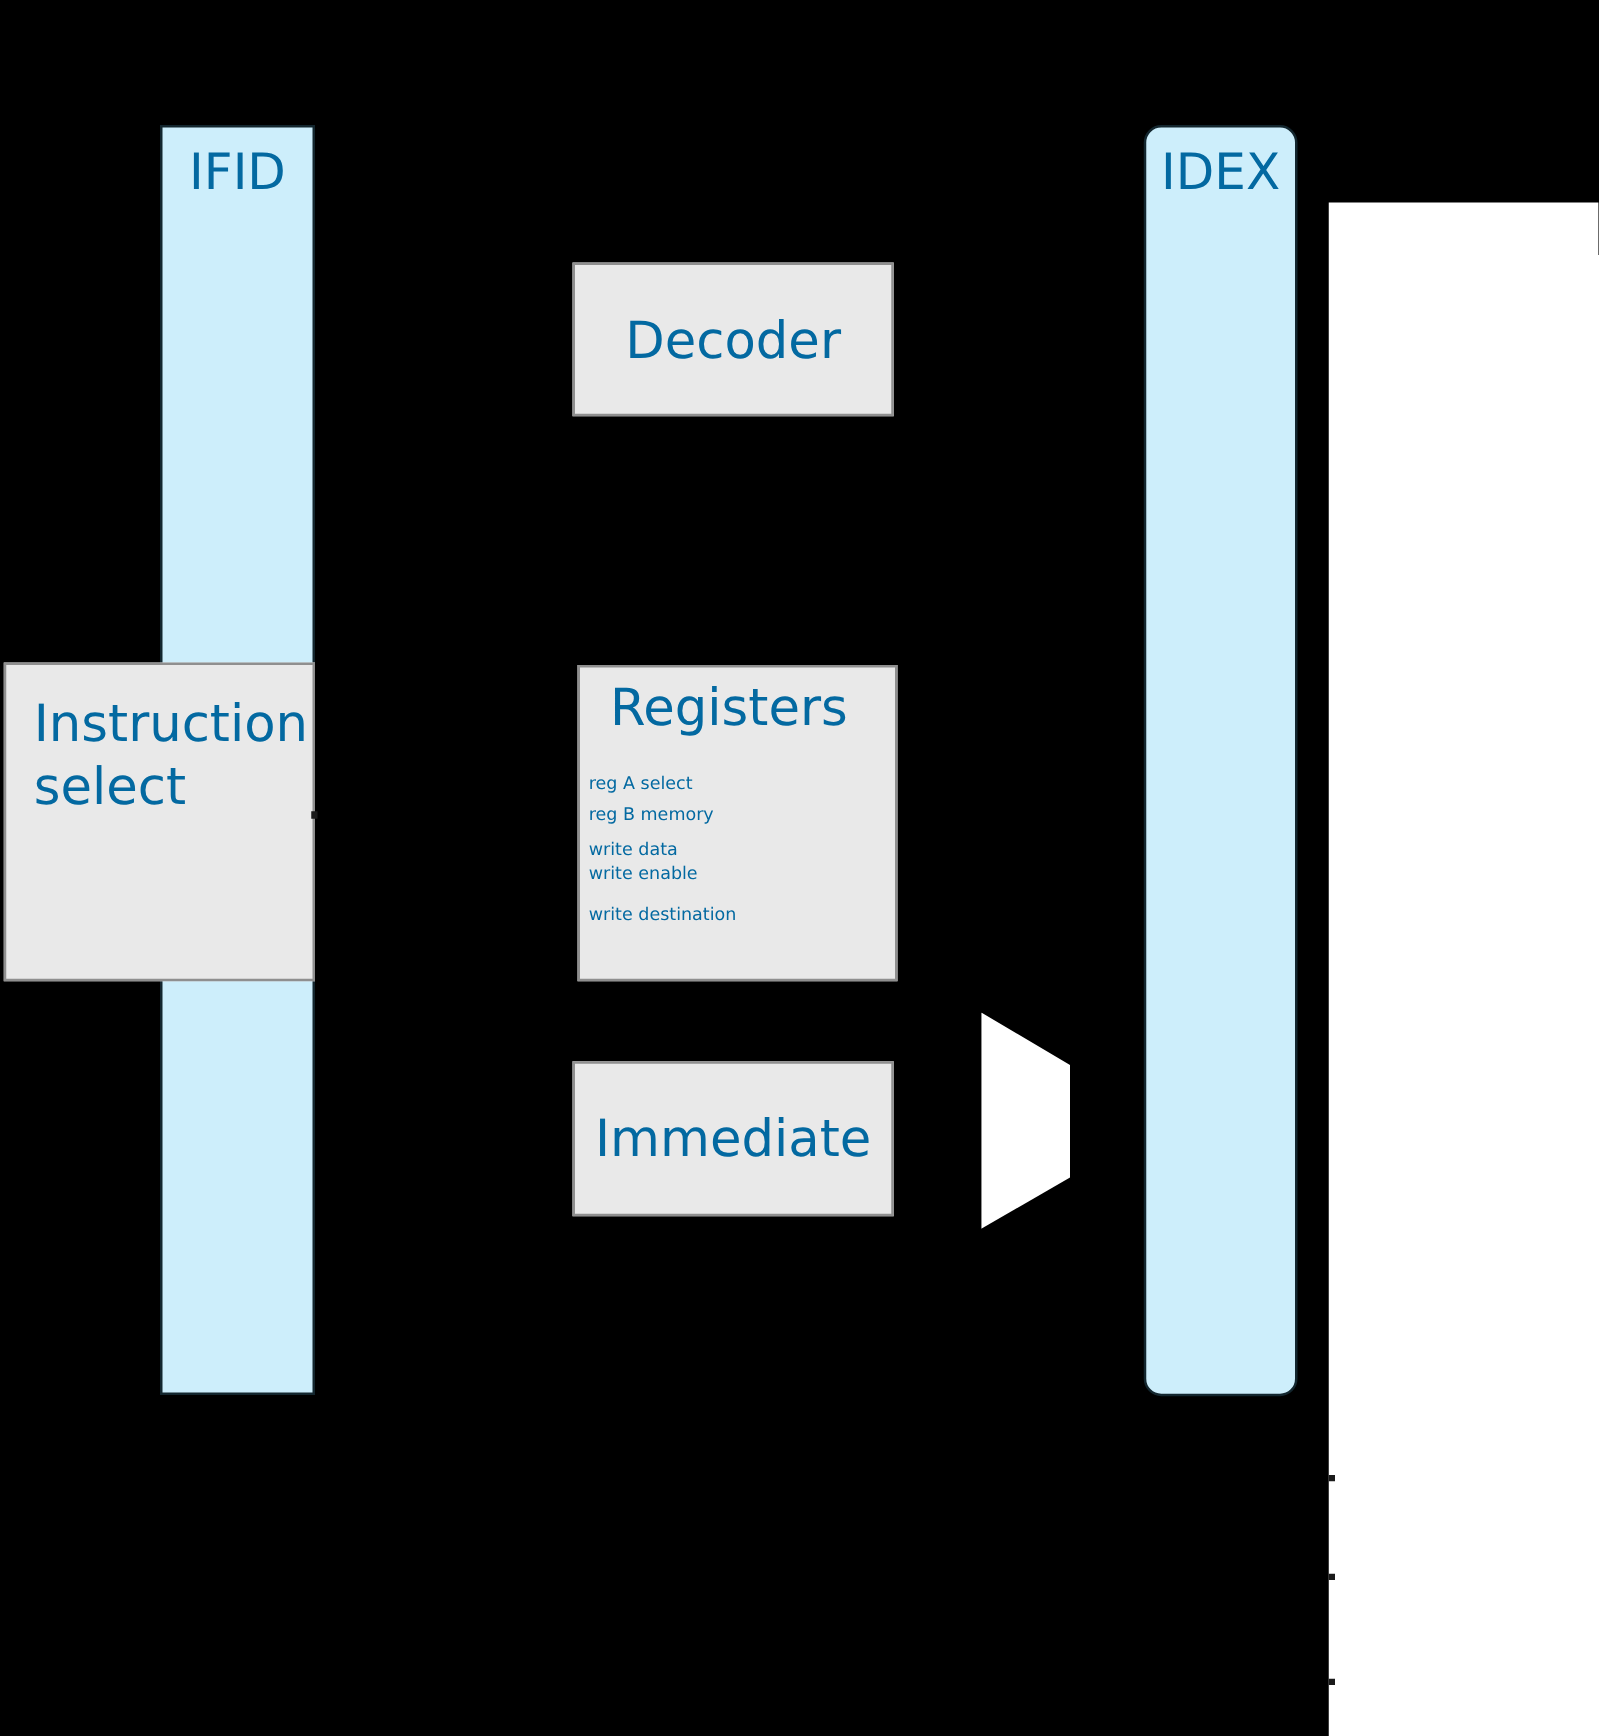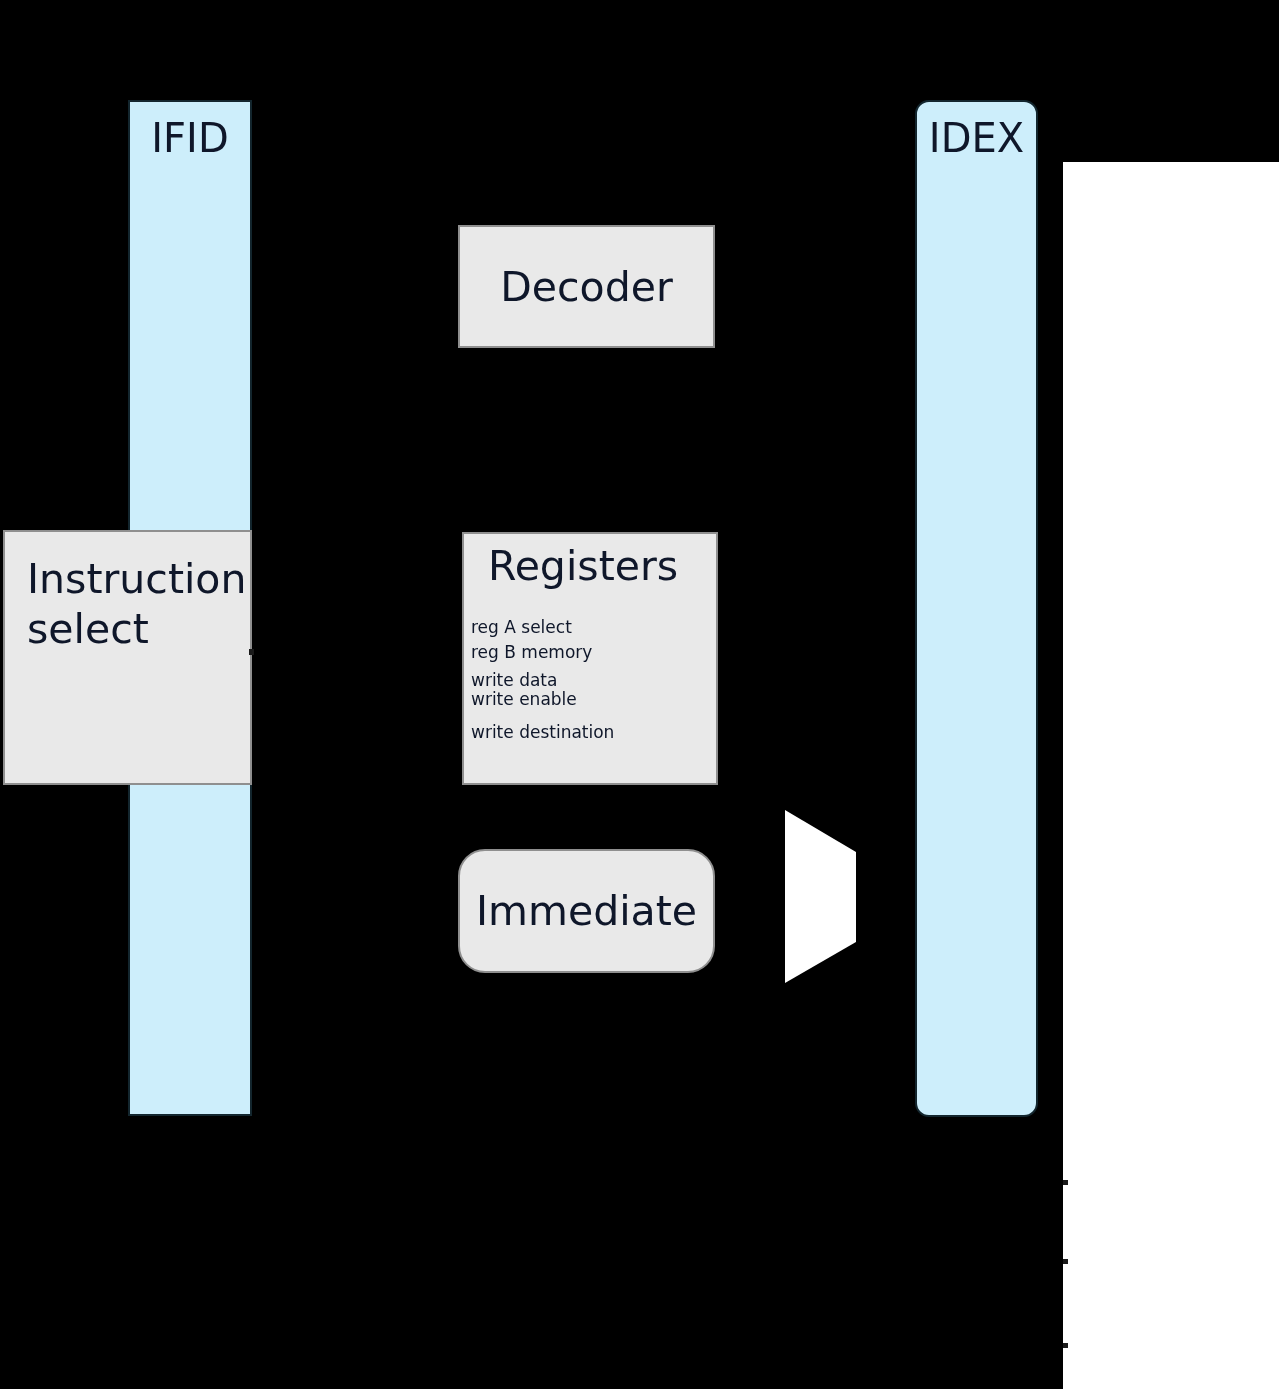--- a/index.html
+++ b/index.html
@@ -34,68 +34,68 @@
     align-items: center;
     justify-content: center;
   }
   .im-lines { padding: 22px 0 0 22px; line-height: 50px; }
   .reg-title {
     position: absolute; left: 24px; top: 8px;
     font-size: 41px; white-space: nowrap;
   }
   .port {
     position: absolute; left: 7px;
-    font-size: 17px; line-height: 22px; white-space: nowrap; text-align: right;
+    font-size: 14px; line-height: 22px; white-space: nowrap; text-align: right;
   }
   .mux-svg { position: absolute; z-index: 2; display: block; }
   .side-panel {
     position: absolute;
     background: var(--panel-fill, #ffffff);
     z-index: 3;
   }
   .wire-stub {
     position: absolute;
     background: #1a1a1a;
     z-index: 4;
   }
 </style>
 </head>
 <body>
 
-<div id="canvas" style="--bg: #000000; --bar-fill: #cdeefb; --box-fill: #e9e9e9; --panel-fill: #ffffff; color: #0f172a;">
+<div id="canvas" style="--bg: #000000; --bar-fill: #cdeefb; --box-fill: #e9e9e9; --panel-fill: #ffffff; color: #0369a1;">
 
   <div class="pipebar" style="left:128px; top:100px; width:124px; height:1016px;">
     <span>IFID</span>
   </div>
 
   <div class="pipebar" style="left:915px; top:100px; width:123px; height:1017px;border-radius:14px;">
     <span>IDEX</span>
   </div>
 
-  <div class="block centered" style="left:458px; top:210px; width:257px; height:123px;margin-top:15px;">
+  <div class="block centered" style="left:458px; top:210px; width:257px; height:123px;">
     <span>Decoder</span>
   </div>
 
   <div class="block" style="left:3px; top:530px; width:249px; height:255px;">
     <div class="im-lines">
       <div>Instruction</div>
       <div>select</div>
     </div>
   </div>
 
   <div class="block" style="left:462px; top:532px; width:256px; height:253px;padding-left:36px;">
     <div class="reg-title">Registers</div>
     <div class="port" style="top:82px;">reg A select</div>
     <div class="port" style="top:107px;">reg B memory</div>
     <div class="port" style="top:135px;">write data</div>
     <div class="port" style="top:154px;">write enable</div>
     <div class="port" style="top:187px;">write destination</div>
   </div>
 
-  <div class="block centered" style="left:458px; top:849px; width:257px; height:124px;border-radius:27px;">
+  <div class="block centered" style="left:458px; top:849px; width:257px; height:124px;">
     <span>Immediate</span>
   </div>
 
   <svg class="mux-svg" style="left:785px; top:810px;" width="72" height="174" viewBox="0 0 72 174">
     <polygon points="0,0 71,42 71,132 0,173" fill="#ffffff"></polygon>
   </svg>
 
   <div class="side-panel" style="left:1063px; top:162px; width:216px; height:1227px;"></div>
 
   <div class="wire-stub" style="left:1063px; top:1180px; width:5px; height:5px;"></div>

